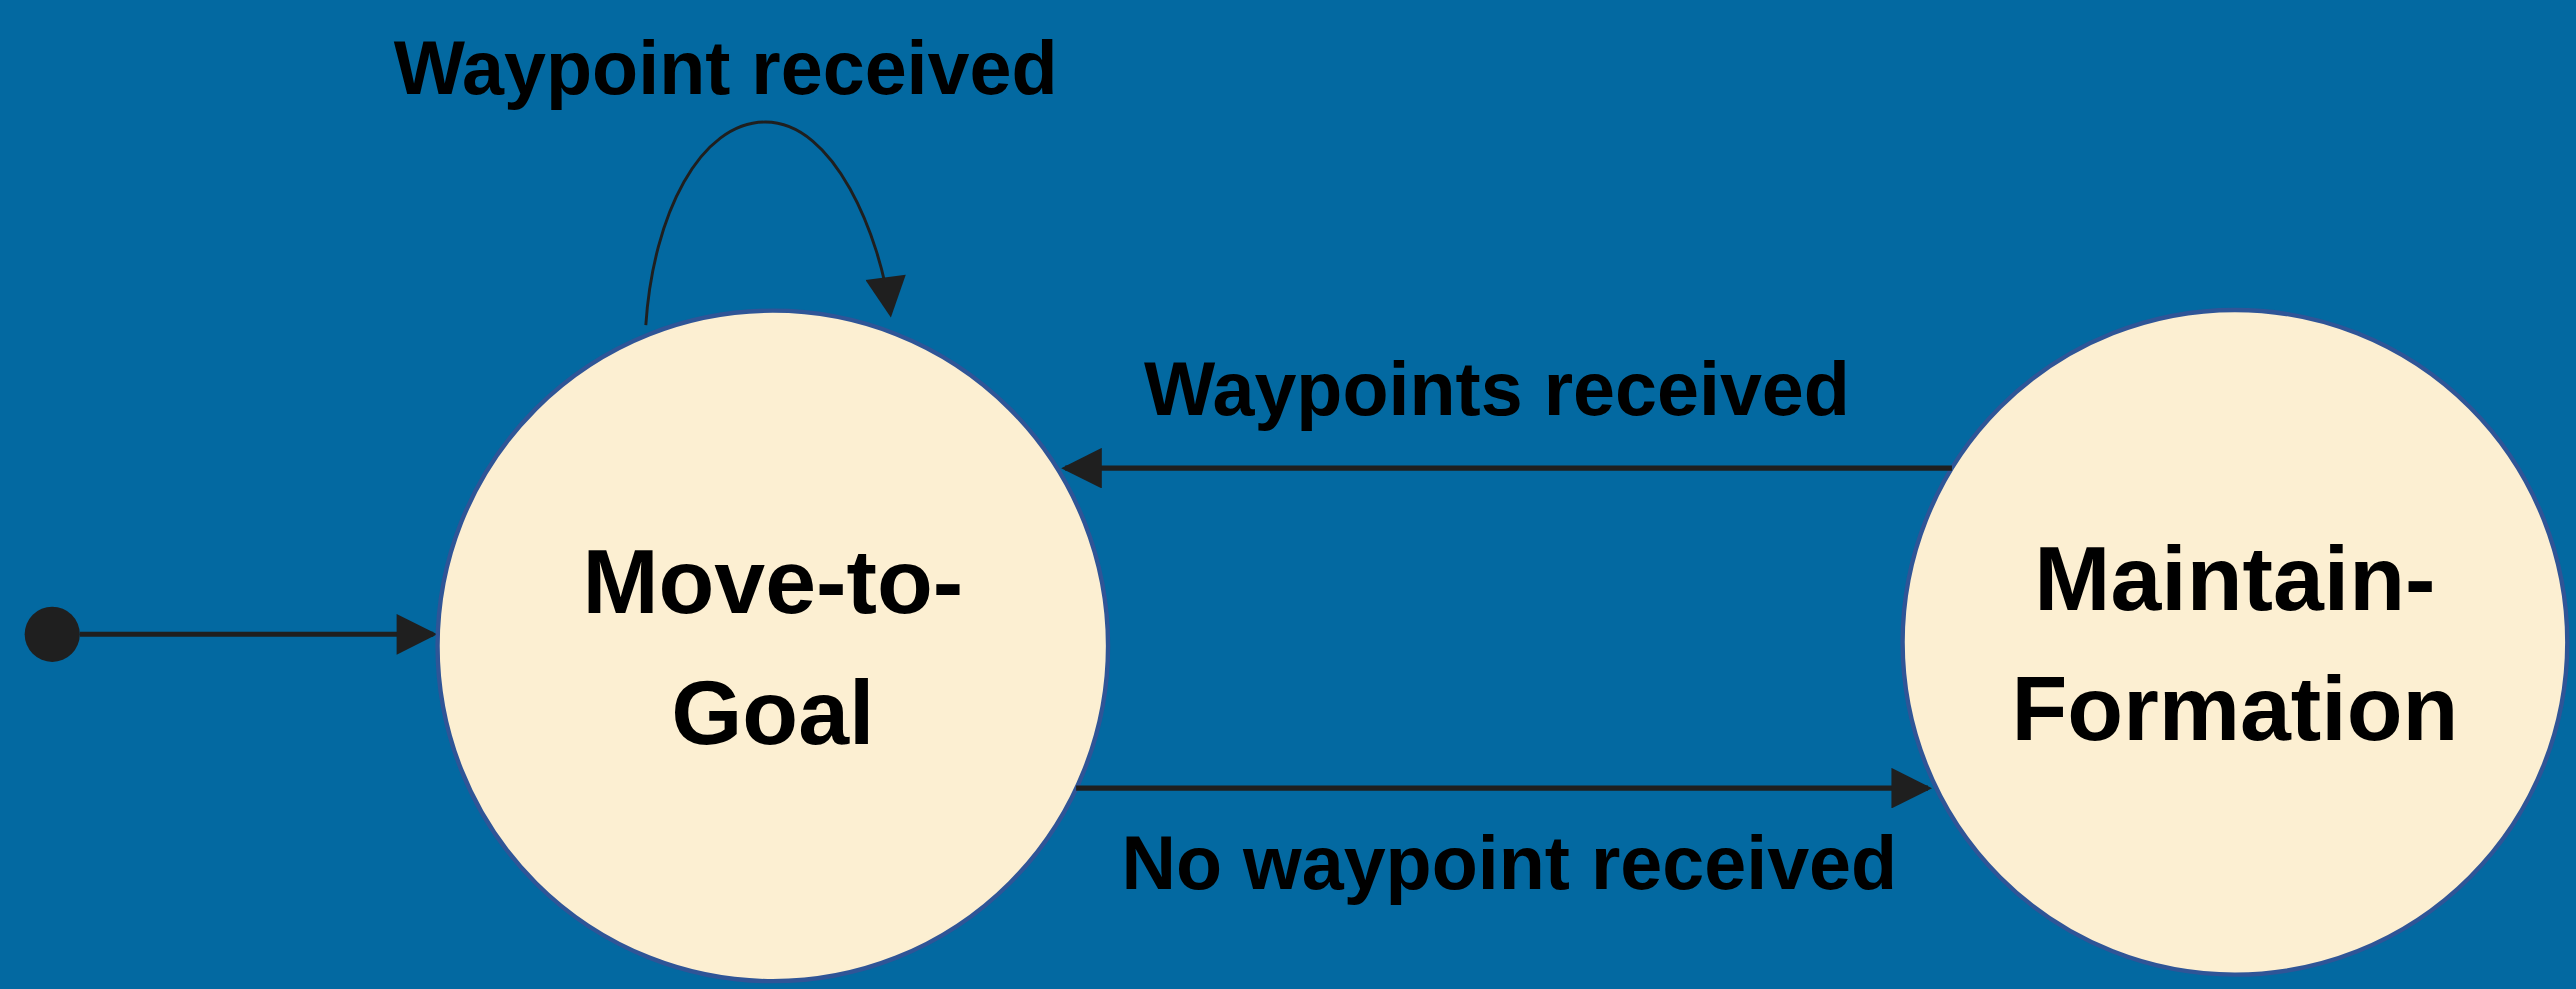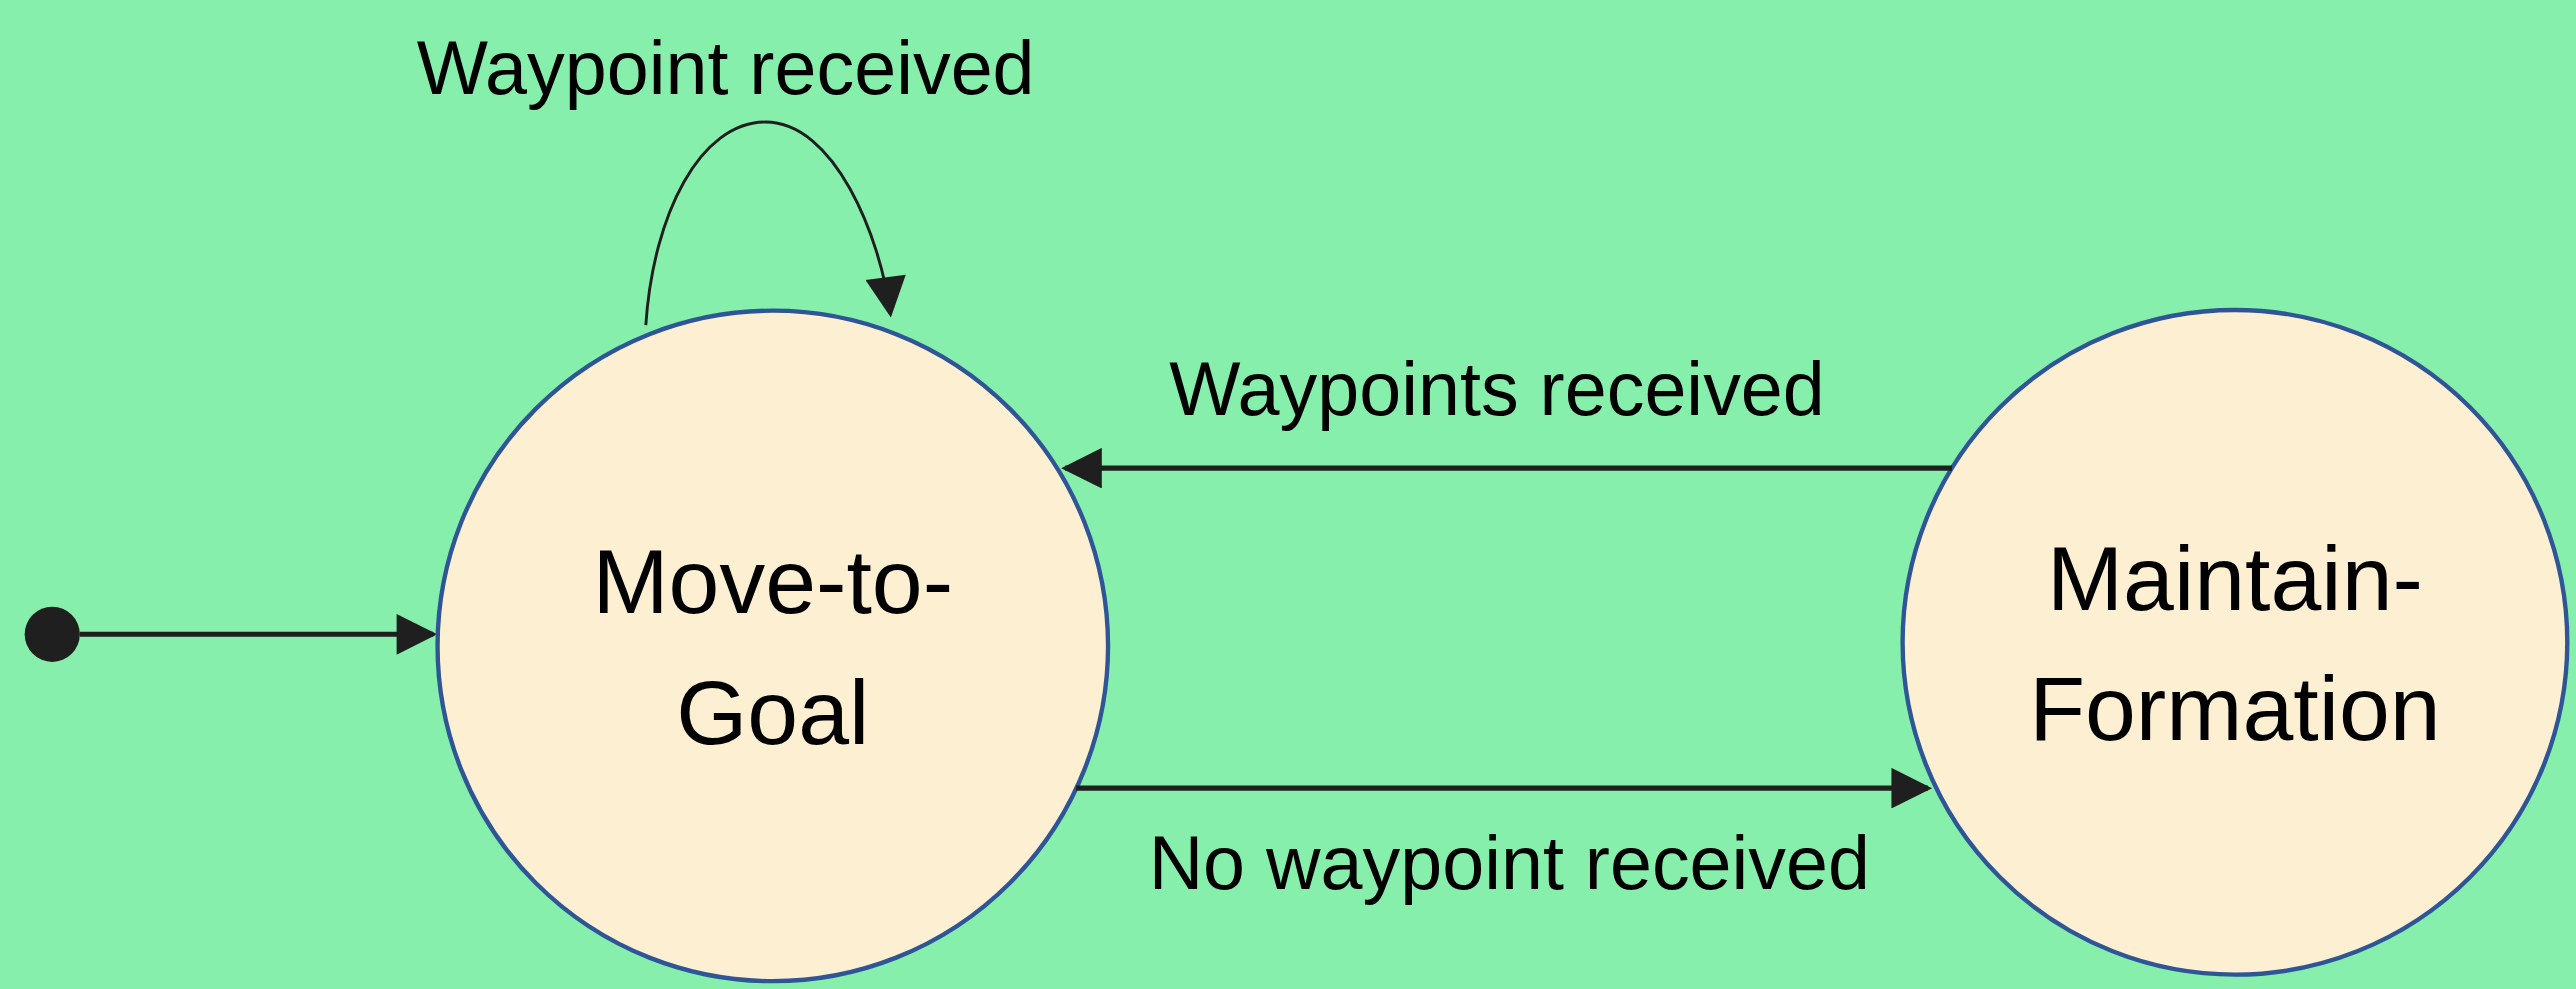--- a/index.html
+++ b/index.html
@@ -3,22 +3,23 @@
 <meta charset="utf-8">
 <style>
   html, body {
     margin: 0;
     padding: 0;
     background: #ffffff;
   }
   .diagram-wrap {
     width: 2576px;
     height: 990px;
-    background: #86efac;
+    background: #0369a1;
     overflow: hidden;
+    font-weight: bold;
   }
   svg { display: block; }
   text {
     font-family: "Liberation Sans", sans-serif;
     fill: var(--text, #000);
   }
   .state-circle {
     fill: var(--state-fill, #fcefd2);
     stroke: var(--state-border, #2f5597);
     stroke-width: 6;

